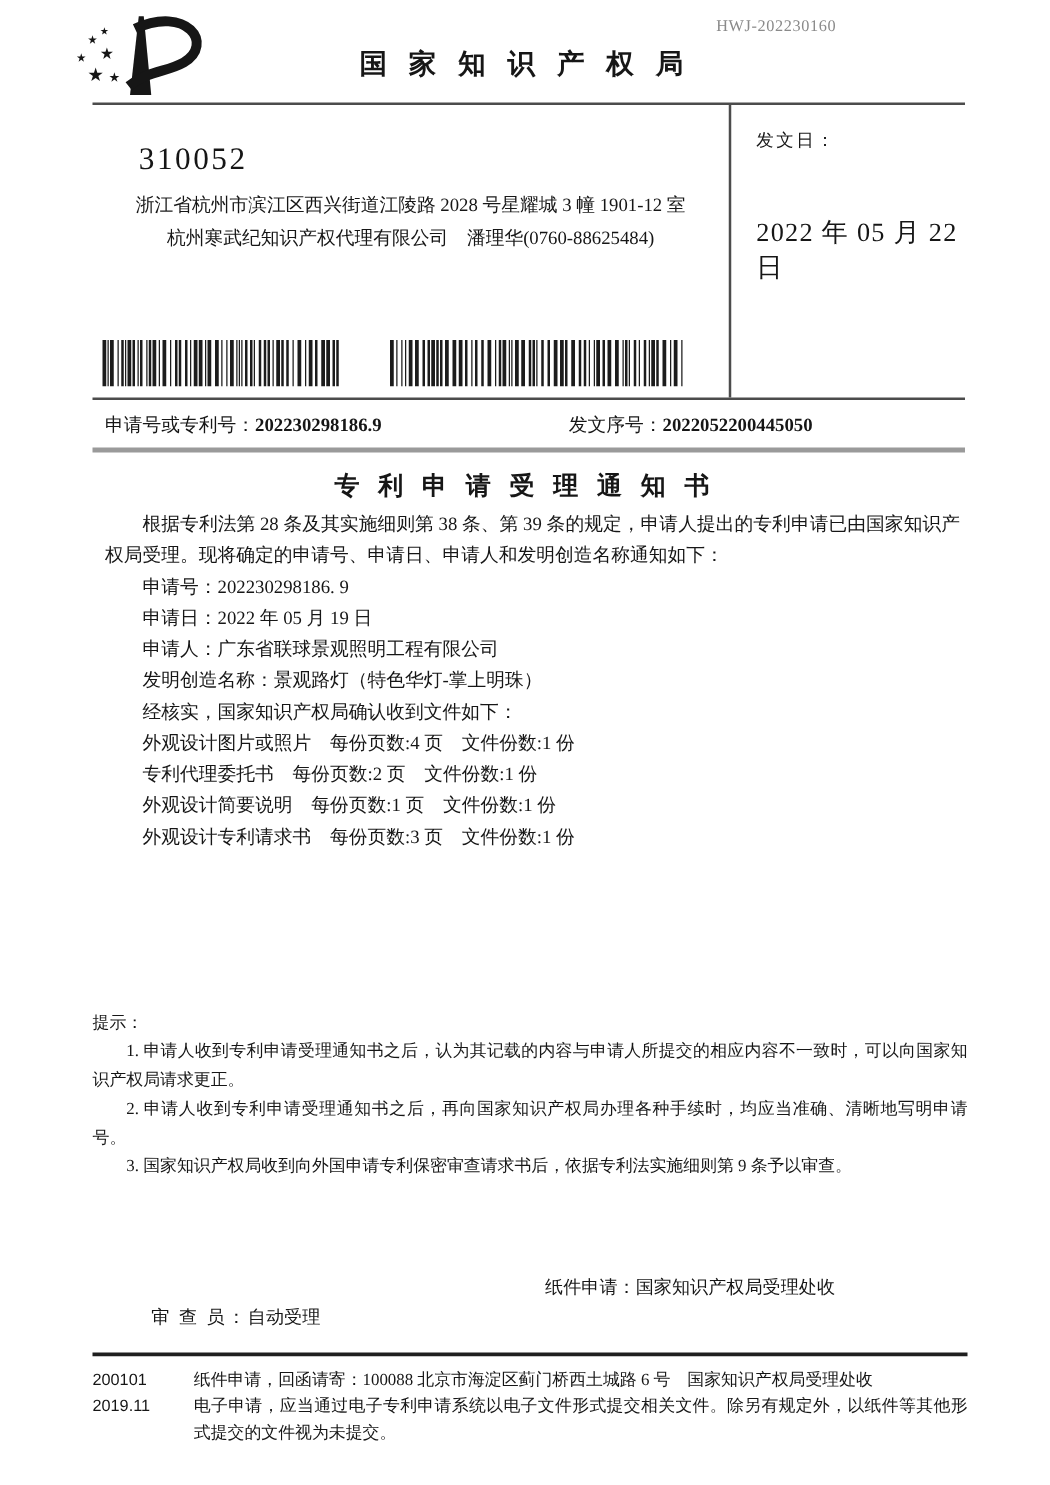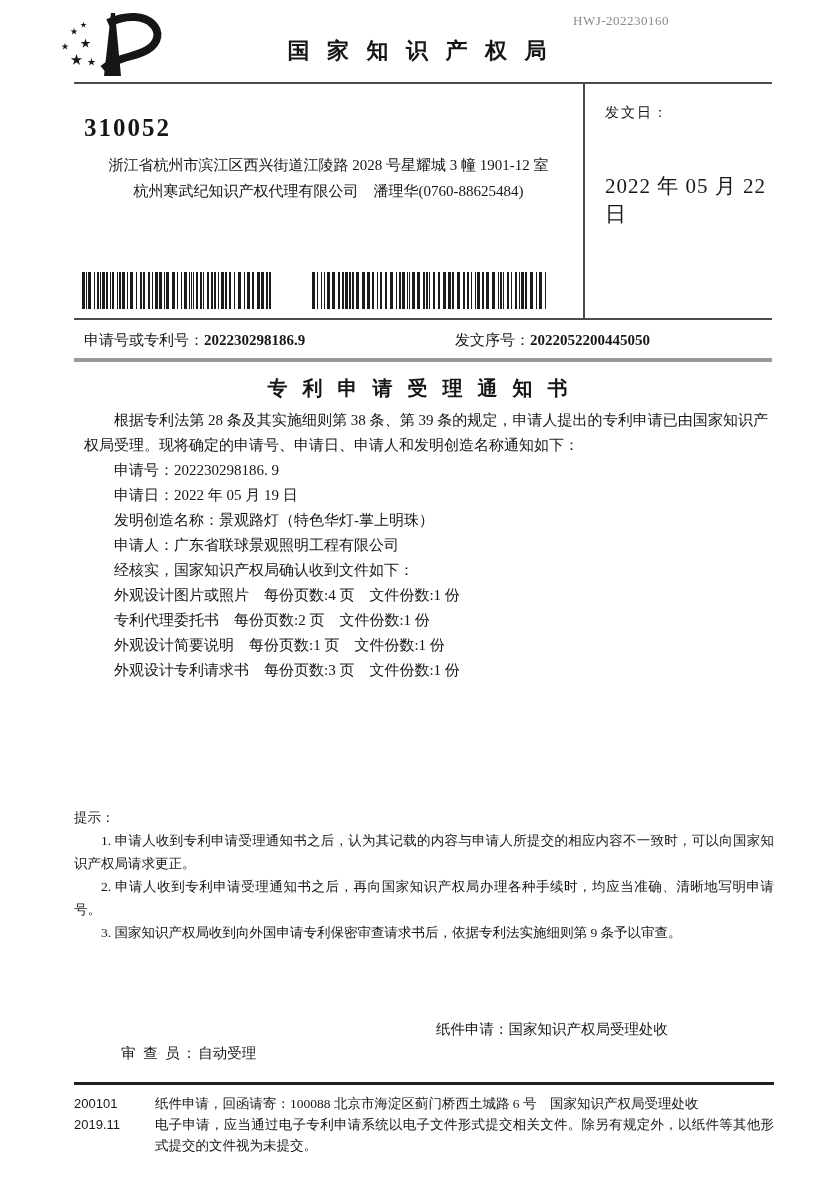--- a/index.html
+++ b/index.html
@@ -26,21 +26,21 @@
   .logo svg{position:absolute;left:0;top:0;}
   .logo .star{position:absolute;color:var(--ink);line-height:1;}
   .org-title{
     position:absolute;left:0;right:0;top:36px;
     text-align:center;font-size:22px;font-weight:bold;letter-spacing:6px;
   }
   .header-rule{position:absolute;left:74px;right:68px;top:82px;height:2px;background:#4c4c4c;}
   
   .info-section{position:absolute;left:74px;top:84px;width:698px;height:234px;display:flex;}
   .info-left{width:509px;border-right:2px solid #4c4c4c;}
-  .postal-code{margin:30px 0 0 10px;font-size:25px;font-weight:bold;letter-spacing:2px;}
+  .postal-code{margin:30px 0 0 37px;font-size:25px;font-weight:normal;letter-spacing:2px;}
   .addr{width:100%;text-align:center;font-size:15px;line-height:26px;}
   .addr.first{margin-top:10px;}
   .info-right{flex:1;padding-left:20px;}
   .issue-label{margin-top:20px;font-size:14px;letter-spacing:2px;}
   .issue-date{margin-top:50px;font-size:21px;letter-spacing:1px;}
   
   .barcode{position:absolute;top:272px;height:37px;}
   .barcode i{position:absolute;top:0;bottom:0;background:#1c1c1c;}
   #barcode1{left:82px;width:190px;}
   #barcode2{left:312px;width:236px;}
@@ -232,22 +232,22 @@
     <span class="num-right"><span>发文序号：</span><b>2022052200445050</b></span>
   </div>
   <div class="thick-rule"></div>
 
   <div class="doc-title">专 利 申 请 受 理 通 知 书</div>
 
   <div class="body">
     <p class="intro">根据专利法第 28 条及其实施细则第 38 条、第 39 条的规定，申请人提出的专利申请已由国家知识产权局受理。现将确定的申请号、申请日、申请人和发明创造名称通知如下：</p>
     <p class="field-line"><span>申请号：</span><span>202230298186. 9</span></p>
     <p class="field-line"><span>申请日：</span><span>2022 年 05 月 19 日</span></p>
+    <p class="field-line"><span>申请人：</span><span>广东省联球景观照明工程有限公司</span></p>
     <p class="field-line"><span>发明创造名称：</span><span>景观路灯（特色华灯-掌上明珠）</span></p>
-    <p class="field-line"><span>申请人：</span><span>广东省联球景观照明工程有限公司</span></p>
     <p class="received-intro">经核实，国家知识产权局确认收到文件如下：</p>
     <p class="doc-line">外观设计图片或照片　每份页数:4 页　文件份数:1 份</p>
     <p class="doc-line">专利代理委托书　每份页数:2 页　文件份数:1 份</p>
     <p class="doc-line">外观设计简要说明　每份页数:1 页　文件份数:1 份</p>
     <p class="doc-line">外观设计专利请求书　每份页数:3 页　文件份数:1 份</p>
   </div>
 
   <div class="notes">
     <p>提示：</p>
     <p class="note-item">1. 申请人收到专利申请受理通知书之后，认为其记载的内容与申请人所提交的相应内容不一致时，可以向国家知识产权局请求更正。</p>

